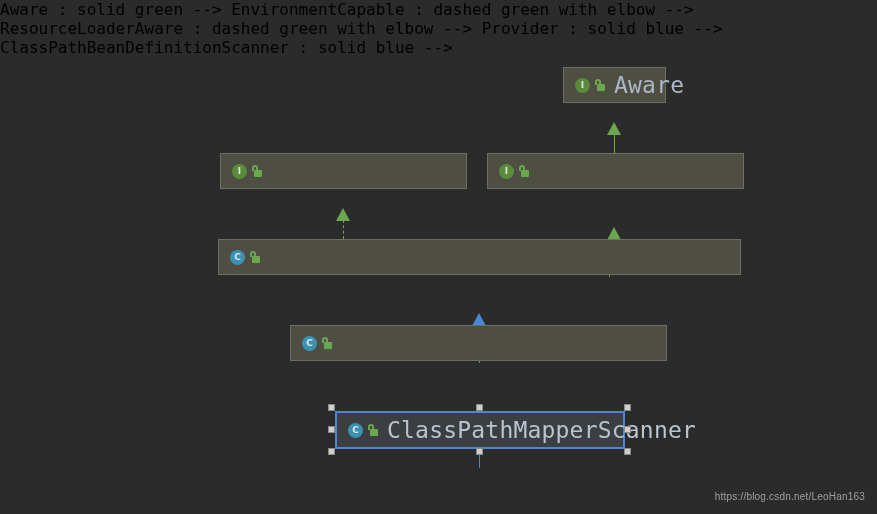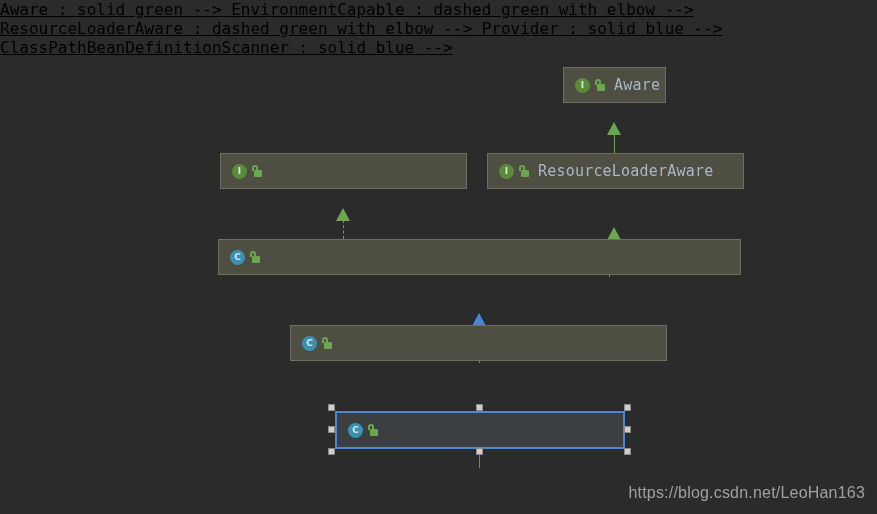--- a/index.html
+++ b/index.html
@@ -7,42 +7,41 @@
     padding: 0;
     background: #2b2b2b;
   }
   #canvas {
     position: relative;
     width: 877px;
     height: 514px;
     background: #2b2b2b;
     overflow: hidden;
     font-family: "DejaVu Sans Mono", "Liberation Mono", monospace;
-    text-decoration: underline;
   }
 
   
   .node {
     position: absolute;
     box-sizing: border-box;
     background: #4e4e43;
     border: 1px solid #6e6e62;
     display: flex;
     align-items: center;
     height: 36px;
     padding: 0 11px;
     white-space: nowrap;
   }
   .node.selected {
     border: 2px solid #4a88d4;
     background: #3c3f41;
   }
   .node-label {
     color: #a9b7c6;
-    font-size: 15px;
+    font-size: 23px;
     letter-spacing: 0.2px;
     line-height: 1;
     margin-left: 9px;
   }
   .node.selected .node-label { color: #b8c4d0; }
 
   
   .icon-wrap {
     display: flex;
     align-items: center;
@@ -124,21 +123,21 @@
     box-sizing: border-box;
   }
 
   
   #watermark {
     position: absolute;
     right: 12px;
     bottom: 12px;
     color: #a0a0a0;
     font-family: "Liberation Sans", sans-serif;
-    font-size: 16px;
+    font-size: 10px;
     letter-spacing: 0.2px;
   }
 </style>
 </head>
 <body>
 
 <div id="canvas">
 
   
 
@@ -200,21 +199,20 @@
   </div>
 
   <div class="node" style="left:487px; top:153px; width:257px;">
     <span class="icon-wrap">
       <span class="ico-circle ico-interface">I</span>
       <span class="ico-lock">
         <span class="shackle"></span>
           <span class="body"></span>
       </span>
     </span>
-    <span class="node-label">ResourceLoaderAware</span>
   </div>
 
   <div class="node" style="left:218px; top:239px; width:523px;">
     <span class="icon-wrap">
       <span class="ico-circle ico-class">C</span>
       <span class="ico-lock">
         <span class="shackle"></span>
           <span class="body"></span>
       </span>
     </span>
@@ -231,20 +229,21 @@
   </div>
 
   <div class="node selected" style="left:335px; top:411px; width:290px; height:38px;">
     <span class="icon-wrap">
       <span class="ico-circle ico-class">C</span>
       <span class="ico-lock">
         <span class="shackle"></span>
           <span class="body"></span>
       </span>
     </span>
+    <span class="node-label">ClassPathMapperScanner</span>
   </div>
 
   
   <div>
     <div class="handle" style="left:328px; top:404px;"></div>
     <div class="handle" style="left:476px; top:404px;"></div>
     <div class="handle" style="left:624px; top:404px;"></div>
     <div class="handle" style="left:328px; top:426px;"></div>
     <div class="handle" style="left:624px; top:426px;"></div>
     <div class="handle" style="left:328px; top:448px;"></div>

